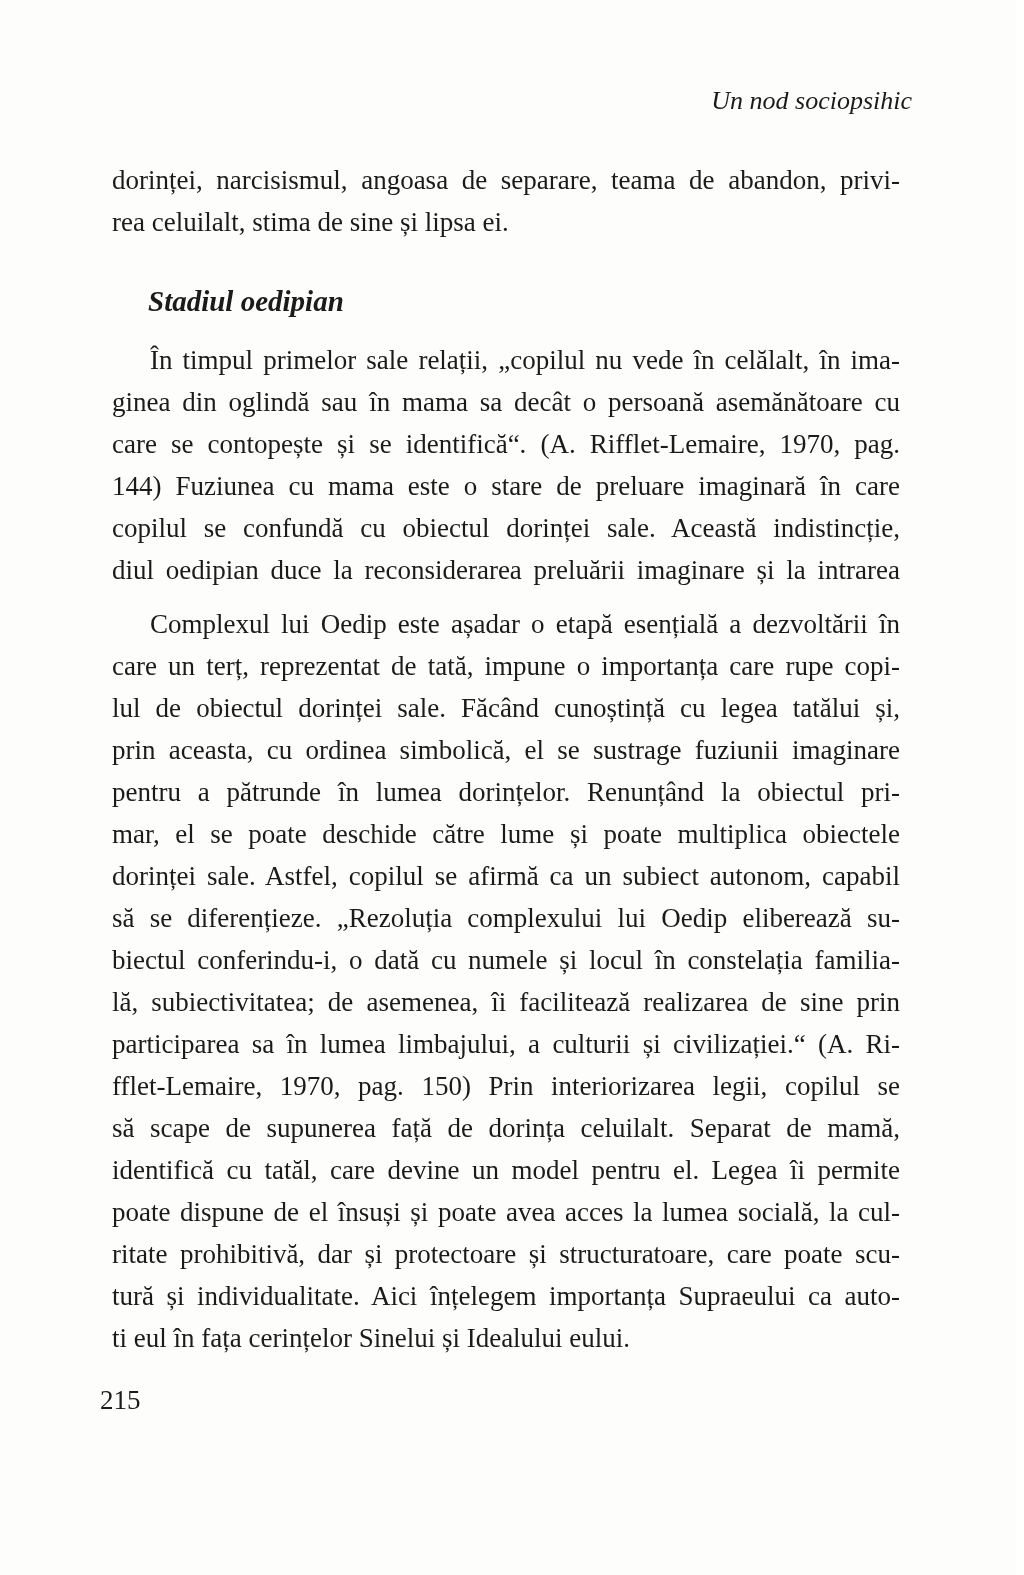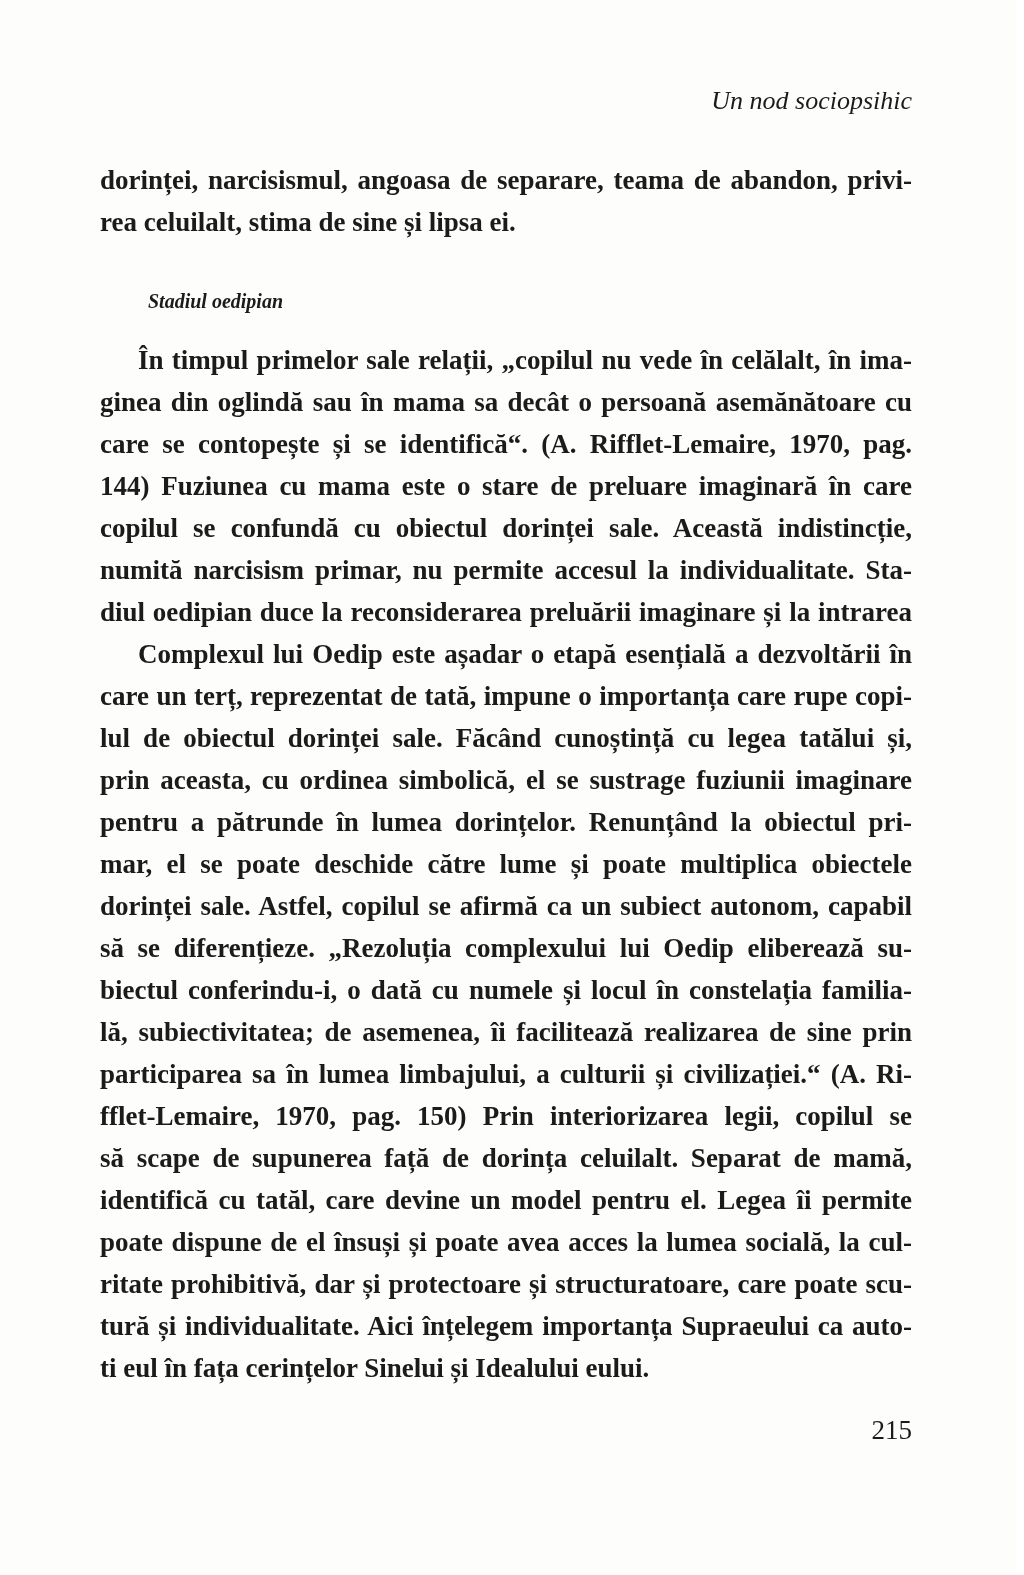--- a/index.html
+++ b/index.html
@@ -22,45 +22,44 @@
     text-align: right;
     font-style: italic;
     font-size: 26px;
     line-height: 32px;
     color: #1b1b1b;
   }
   .body-text {
     font-size: 27px;
     line-height: 42px;
   }
-  .paragraph { margin: 0; font-weight: bold; }
+  .paragraph { margin: 12px; }
   .para-continuation { margin-top: 42px; }
   .section-heading {
     margin: 38px 0 0 48px;
     font-style: italic;
     font-weight: bold;
-    font-size: 20px;
+    font-size: 29px;
     line-height: 40px;
   }
   .para-first { margin-top: 18px; }
   .para-follow { margin-top: 0; }
   .line {
     text-align: justify;
     text-align-last: justify;
     white-space: normal;
   }
   .line.last {
     text-align-last: left;
   }
   .line.indent {
     padding-left: 38px;
   }
   .page-number {
     margin-top: 20px;
-    text-align: right;
     font-size: 27px;
     line-height: 42px;
   }
 </style>
 </head>
 <body>
 
 <div class="book-page">
 
   <div class="running-header">Un nod sociopsihic</div>
@@ -73,21 +72,20 @@
     </div>
 
     <div class="section-heading">Stadiul oedipian</div>
 
     <div class="paragraph para-first">
       <div class="line indent">În timpul primelor sale relații, „copilul nu vede în celălalt, în ima-</div>
       <div class="line">ginea din oglindă sau în mama sa decât o persoană asemănătoare cu</div>
       <div class="line">care se contopește și se identifică“. (A. Rifflet-Lemaire, 1970, pag.</div>
       <div class="line">144) Fuziunea cu mama este o stare de preluare imaginară în care</div>
       <div class="line">copilul se confundă cu obiectul dorinței sale. Această indistincție,</div>
-      <div class="line">numită narcisism primar, nu permite accesul la individualitate. Sta-</div>
       <div class="line">diul oedipian duce la reconsiderarea preluării imaginare și la intrarea</div>
     </div>
 
     <div class="paragraph para-follow">
       <div class="line indent">Complexul lui Oedip este așadar o etapă esențială a dezvoltării în</div>
       <div class="line">care un terț, reprezentat de tată, impune o importanța care rupe copi-</div>
       <div class="line">lul de obiectul dorinței sale. Făcând cunoștință cu legea tatălui și,</div>
       <div class="line">prin aceasta, cu ordinea simbolică, el se sustrage fuziunii imaginare</div>
       <div class="line">pentru a pătrunde în lumea dorințelor. Renunțând la obiectul pri-</div>
       <div class="line">mar, el se poate deschide către lume și poate multiplica obiectele</div>

